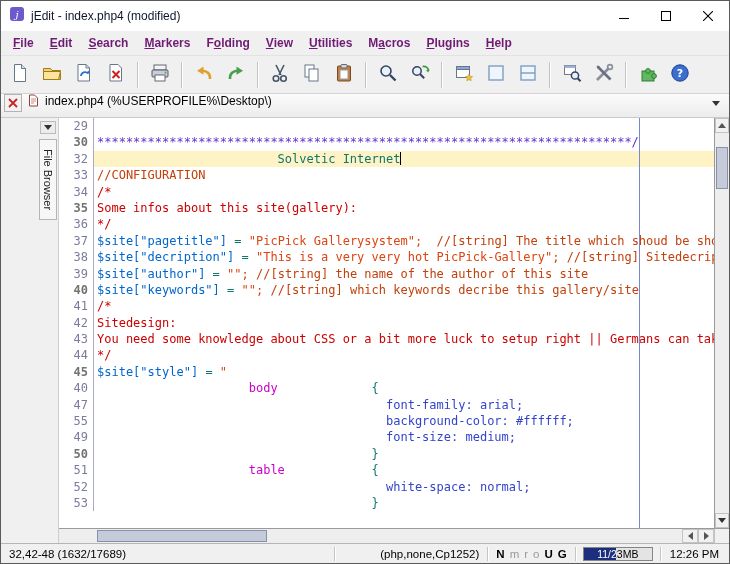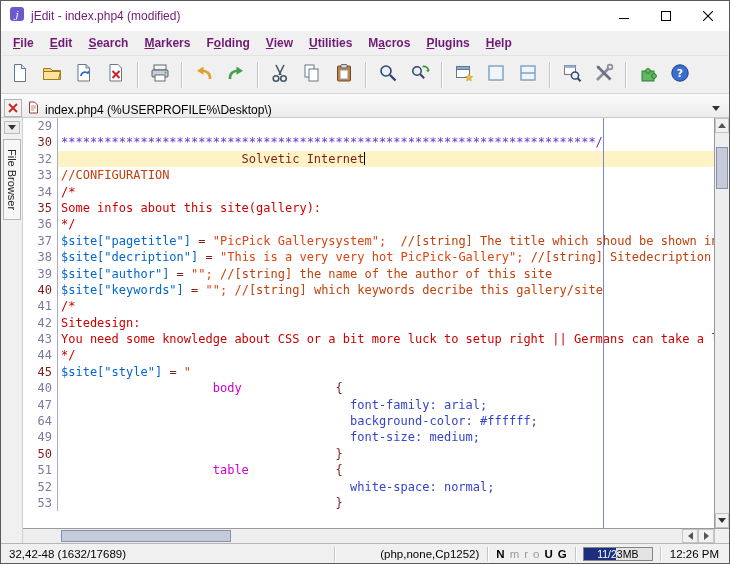--- a/index.html
+++ b/index.html
@@ -4,81 +4,81 @@
 <style>
   * { box-sizing: border-box; margin: 0; padding: 0; }
   html,body { width:730px; height:564px; overflow:hidden;
     font-family:"Liberation Sans", sans-serif; }
   .window { width:730px; height:564px; border:1px solid #5a5a5a;
     display:flex; flex-direction:column; background:#f0f0f0; }
 
   
   .titlebar { height:30px; background:#ffffff; display:flex; align-items:center;
     padding-left:8px; gap:6px; flex:0 0 auto; }
-  .title-text { font-size:12px; color:#701a75; }
+  .title-text { font-size:12px; color:#0f172a; }
   .win-controls { margin-left:auto; display:flex; height:100%; }
   .win-btn { width:42px; height:100%; border:none; background:#fff;
     display:flex; align-items:center; justify-content:center; }
 
   
   .menubar { height:25px; background:#f0f0f0; display:flex; align-items:center;
     padding-left:4px; font-size:12px; flex:0 0 auto; border-bottom:1px solid #e3e3e3; }
   .menu-item { padding:3px 8px; color:#701a75; white-space:nowrap;font-weight:bold; }
 
   
   .toolbar { height:38px; background:#f0f0f0; border-bottom:1px solid #d2d2d2;
     display:flex; align-items:center; padding:0 3px; flex:0 0 auto; }
   .tb-btn { width:32px; height:32px; border:1px solid transparent; background:transparent;
     display:flex; align-items:center; justify-content:center; flex:0 0 auto; }
   .tb-sep { width:2px; height:26px; border-left:1px solid #c4c4c4; border-right:1px solid #fdfdfd;
     margin:0 5px; flex:0 0 auto; }
 
   
   .bufferbar { height:24px; background:linear-gradient(#fbfbfb,#ececec);
-    border-bottom:1px solid #c9c9c9; display:flex; align-items:flex-end;
+    border-bottom:1px solid #c9c9c9; display:flex; align-items:flex-start;
     gap:5px; padding:0 3px; font-size:12px; flex:0 0 auto; }
   .buf-close { width:18px; height:18px; background:#f2f2f2; border:1px solid #b3b3b3;
     display:flex; align-items:center; justify-content:center; }
   .buf-dd { margin-left:auto; width:20px; height:18px; border:none; background:transparent;
     display:flex; align-items:center; justify-content:center; }
   .tri-down { width:0; height:0; border-left:4px solid transparent;
     border-right:4px solid transparent; border-top:5px solid #333; }
   .tri-up { width:0; height:0; border-left:4px solid transparent;
     border-right:4px solid transparent; border-bottom:5px solid #555; }
   .tri-left { width:0; height:0; border-top:4px solid transparent;
     border-bottom:4px solid transparent; border-right:5px solid #555; }
   .tri-right { width:0; height:0; border-top:4px solid transparent;
     border-bottom:4px solid transparent; border-left:5px solid #555; }
 
   
-  .main { flex:1; display:flex; min-height:0; background:#fff; }
+  .main { flex:1; display:flex; min-height:0; background:#fff;margin-left:36px; }
   .dock { width:22px; background:#f0f0f0; border-right:1px solid #cfcfcf;
     display:flex; flex-direction:column; align-items:center; padding-top:3px; gap:5px;
     flex:0 0 auto; }
   .dock-arrow { width:16px; height:13px; background:#ececec; border:1px solid #bbb;
     display:flex; align-items:center; justify-content:center; }
   .dock-tab { writing-mode:vertical-rl; font-size:11px; padding:9px 2px;
     background:#f7f7f7; border:1px solid #b5b5b5; color:#222;
     font-family:"Liberation Sans", sans-serif; }
 
   .editor { flex:1; display:flex; flex-direction:column; min-width:0; }
   .editor-top { flex:1; display:flex; min-height:0; }
   .text-wrap { flex:1; position:relative; overflow:hidden; background:#fff; min-width:0; }
 
   .code { font-family:"DejaVu Sans Mono", monospace; font-size:12px; line-height:16.4px; }
   .row { display:flex; height:16.4px; }
   .ln { flex:0 0 35px; width:35px; text-align:right; padding-right:5px;
     color:#7b7b9e; background:#ffffff; border-right:1px solid #a9a9c9; white-space:pre; }
-  .ln-hl { color:#7f1d1d; }
+  .ln-hl { color:#737373;font-weight:bold; }
   .lt { flex:1; min-width:0; overflow:hidden; padding-left:3px; white-space:pre; }
   .row.current .lt { background:#fdf3c5; }
   .caret { display:inline-block; width:1px; height:13px; background:#000;
     vertical-align:-2px; }
 
-  .tk-p   { color:#7f1d1d; }
+  .tk-p   { color:#0f766e; }
   .tk-c1  { color:#cc0000; }
   .tk-c2  { color:#c2410c; }
   .tk-c3  { color:#6633cc; }
   .tk-kw  { color:#0066cc; }
   .tk-lit { color:#dd4411; }
   .tk-sel { color:#cc00cc; }
   .tk-css { color:#3344cc; }
 
   .wrap-guide { position:absolute; top:0; bottom:0; left:580px; width:1px;
     background:#7788cc; pointer-events:none; }
@@ -400,21 +400,21 @@
               </div>
               <div class="row">
                 <span class="ln">40</span>
                 <span class="lt"><span class="tk-p">                     </span><span class="tk-sel">body</span><span class="tk-p">             {</span></span>
               </div>
               <div class="row">
                 <span class="ln">47</span>
                 <span class="lt"><span class="tk-p">                                        </span><span class="tk-css">font-family: arial;</span></span>
               </div>
               <div class="row">
-                <span class="ln">64</span>
+                <span class="ln">55</span>
                 <span class="lt"><span class="tk-p">                                        </span><span class="tk-css">background-color: #ffffff;</span></span>
               </div>
               <div class="row">
                 <span class="ln">49</span>
                 <span class="lt"><span class="tk-p">                                        </span><span class="tk-css">font-size: medium;</span></span>
               </div>
               <div class="row">
                 <span class="ln ln-hl">50</span>
                 <span class="lt"><span class="tk-p">                                      }</span></span>
               </div>

